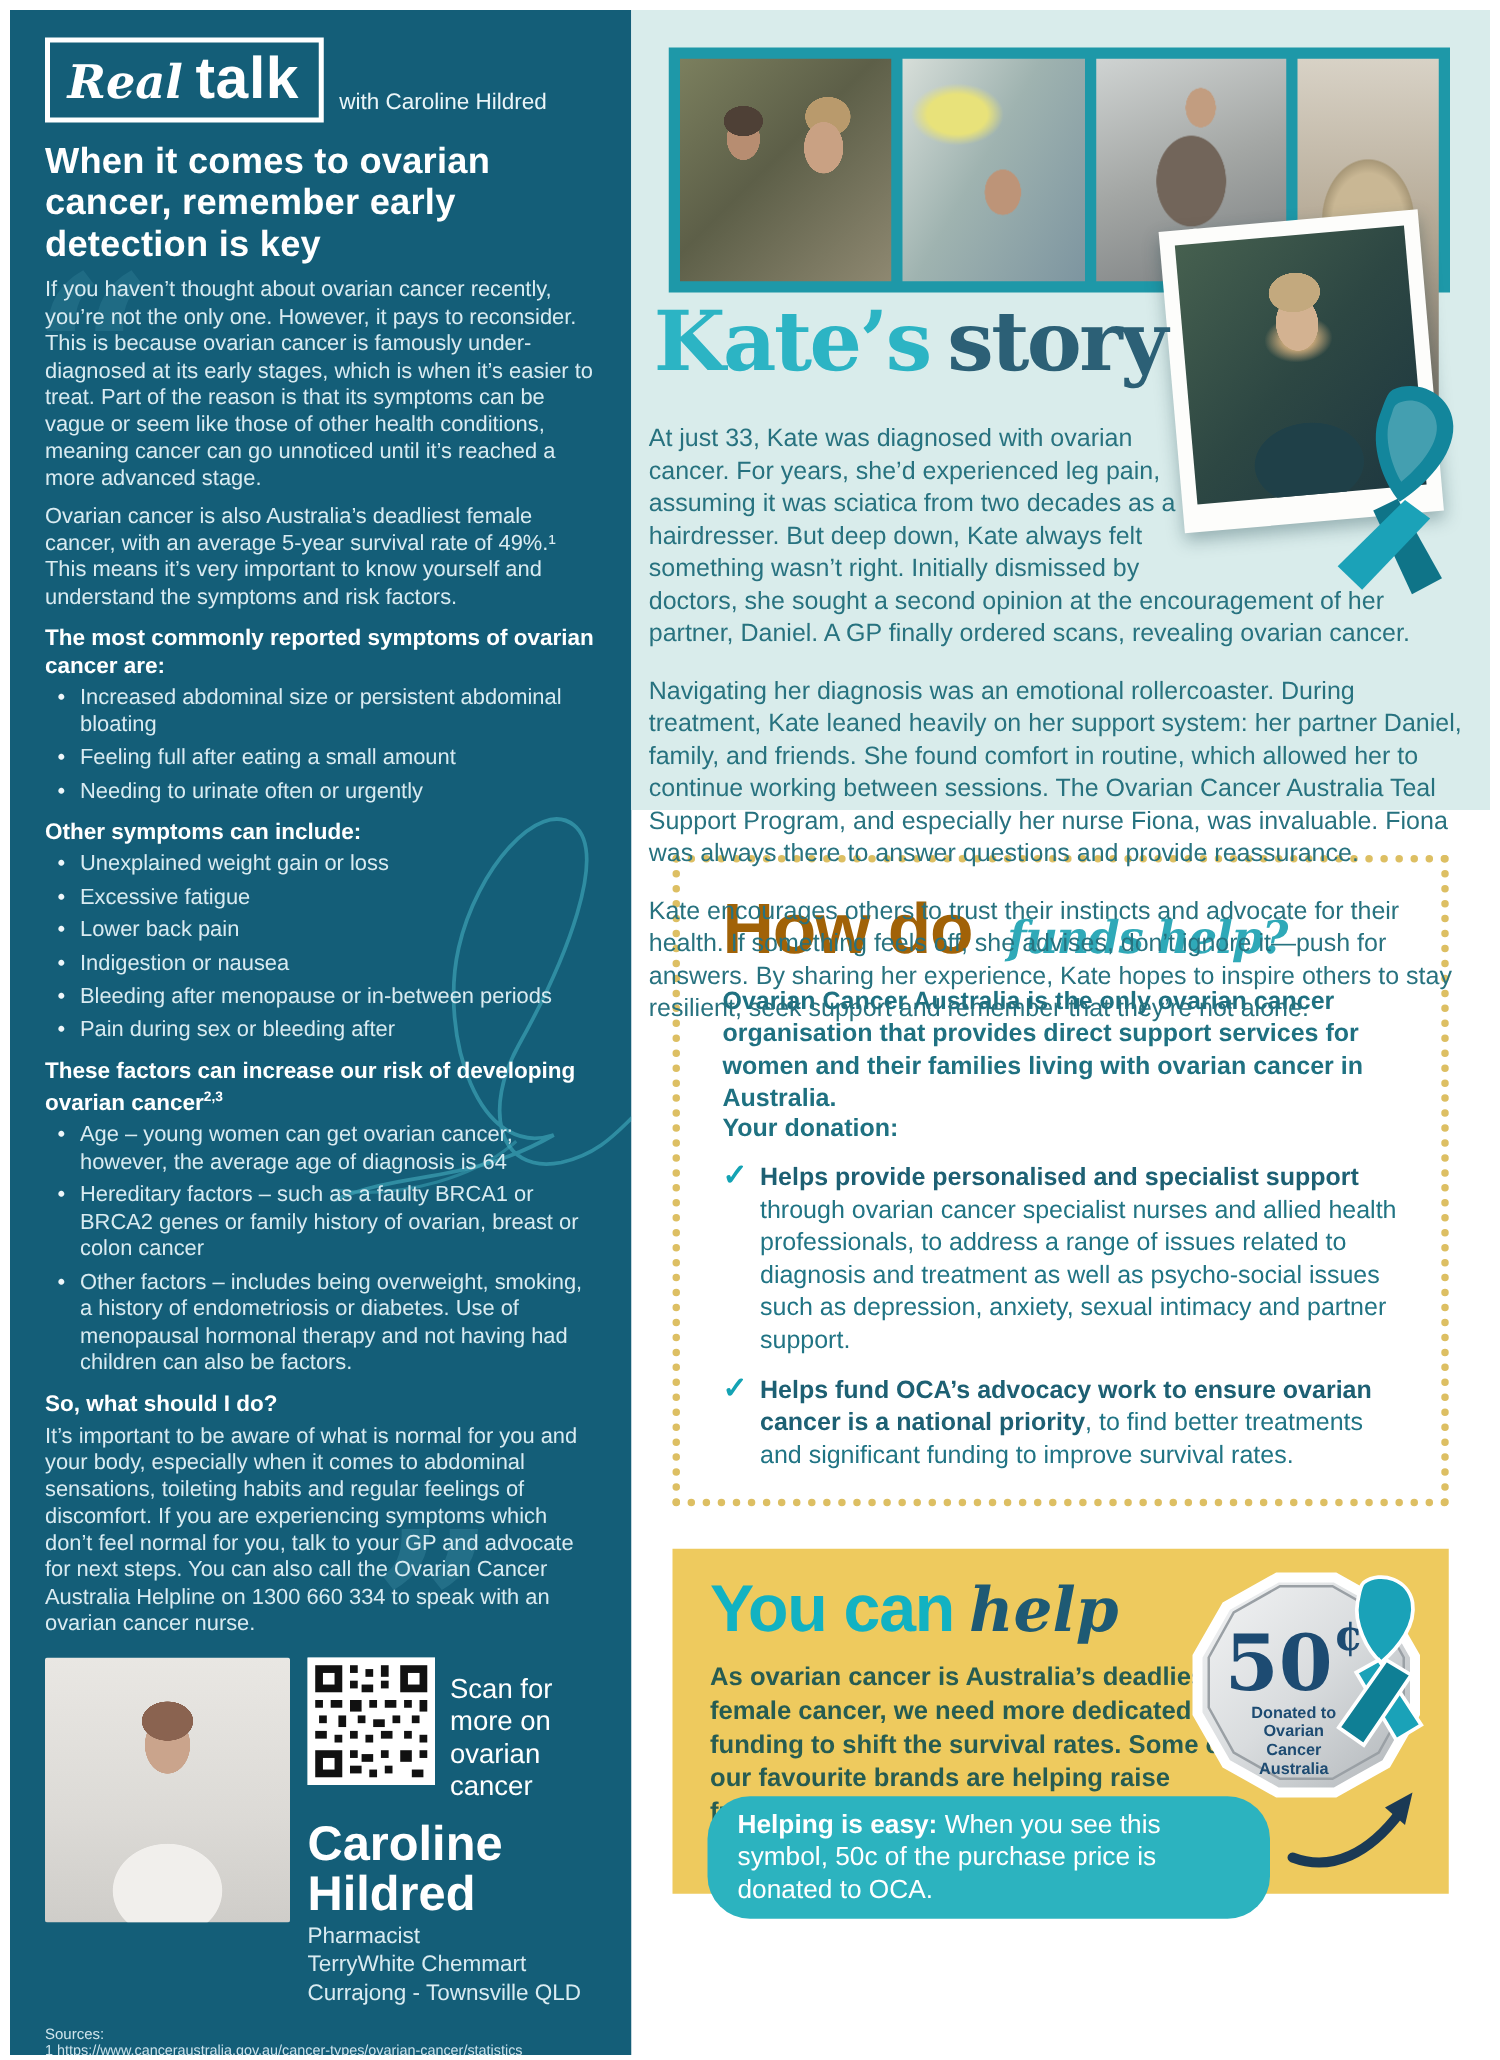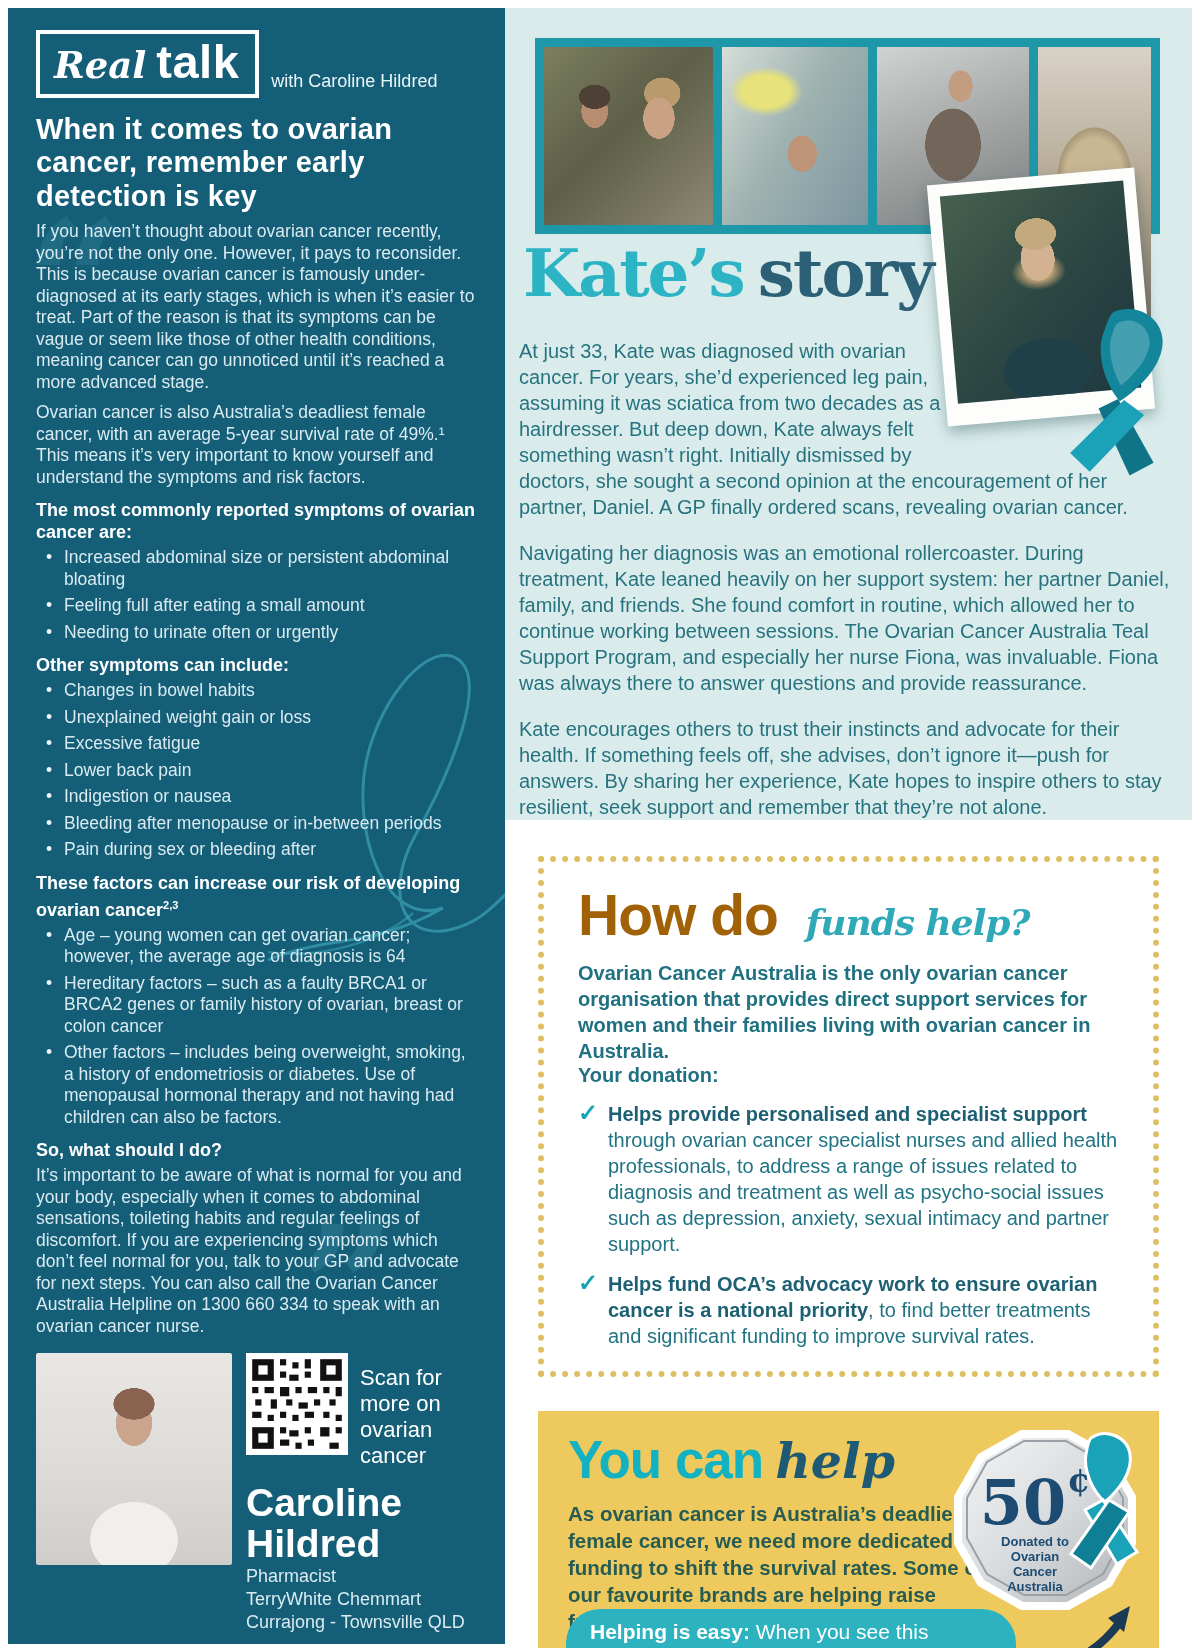--- a/index.html
+++ b/index.html
@@ -53,21 +53,21 @@
   .qr-row{display:flex;gap:12px;align-items:flex-start;}
   .qr{width:102px;height:102px;background:#fff;flex:0 0 102px;}
   .scan-text{color:#ffffff;font-size:22px;line-height:26px;font-weight:500;padding-top:12px;}
   .author-name{color:#ffffff;font-weight:800;font-size:39px;margin-top:14px;line-height:1.05;}
   .author-line{color:#d9ebf1;font-size:18px;line-height:23px;}
   .sources{margin-top:14px;position:relative;z-index:2;}
   .sources-label{font-size:12px;color:#cfe4ec;}
   .source-line{font-size:11.5px;line-height:15.5px;color:#cfe4ec;}
   
   .right-col{position:absolute;left:505px;top:8px;width:687px;}
-  .kates{position:relative;background:#d9eceb;height:812px;}
+  .kates{position:relative;background:#d9eceb;height:640px;}
   .strip{
     position:absolute;left:30px;top:30px;width:625px;box-sizing:border-box;
     background:#1e98a8;padding:9px;display:flex;gap:9px;height:196px;
   }
   .strip .cell{flex:1;position:relative;}
   .cell .img{position:absolute;left:0;top:0;right:0;height:178px;}
   .cell.tall .img{height:310px;z-index:1;}
   .img-couple{background:
       radial-gradient(ellipse 26px 20px at 30% 28%, #4e4036 0 60%, transparent 61%),
       radial-gradient(ellipse 22px 28px at 30% 36%, #b78d71 0 60%, transparent 61%),
@@ -164,21 +164,20 @@
 
   <div class="sec-h">The most commonly reported symptoms of ovarian cancer are:</div>
   <ul>
     <li>Increased abdominal size or persistent abdominal bloating</li>
     <li>Feeling full after eating a small amount</li>
     <li>Needing to urinate often or urgently</li>
   </ul>
 
   <div class="sec-h">Other symptoms can include:</div>
   <ul>
-    <li>Changes in bowel habits</li>
     <li>Unexplained weight gain or loss</li>
     <li>Excessive fatigue</li>
     <li>Lower back pain</li>
     <li>Indigestion or nausea</li>
     <li>Bleeding after menopause or in-between periods</li>
     <li>Pain during sex or bleeding after</li>
   </ul>
 
   <div class="sec-h"><span>These factors can increase our risk of developing ovarian cancer</span><sup>2,3</sup></div>
   <ul>

